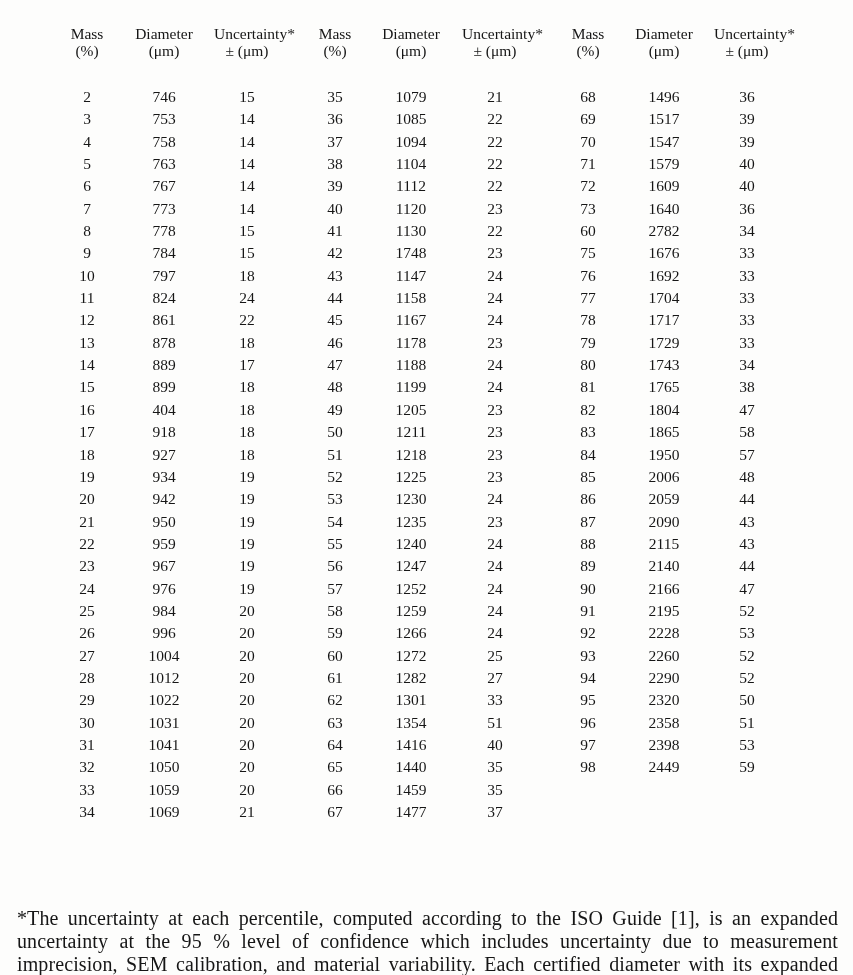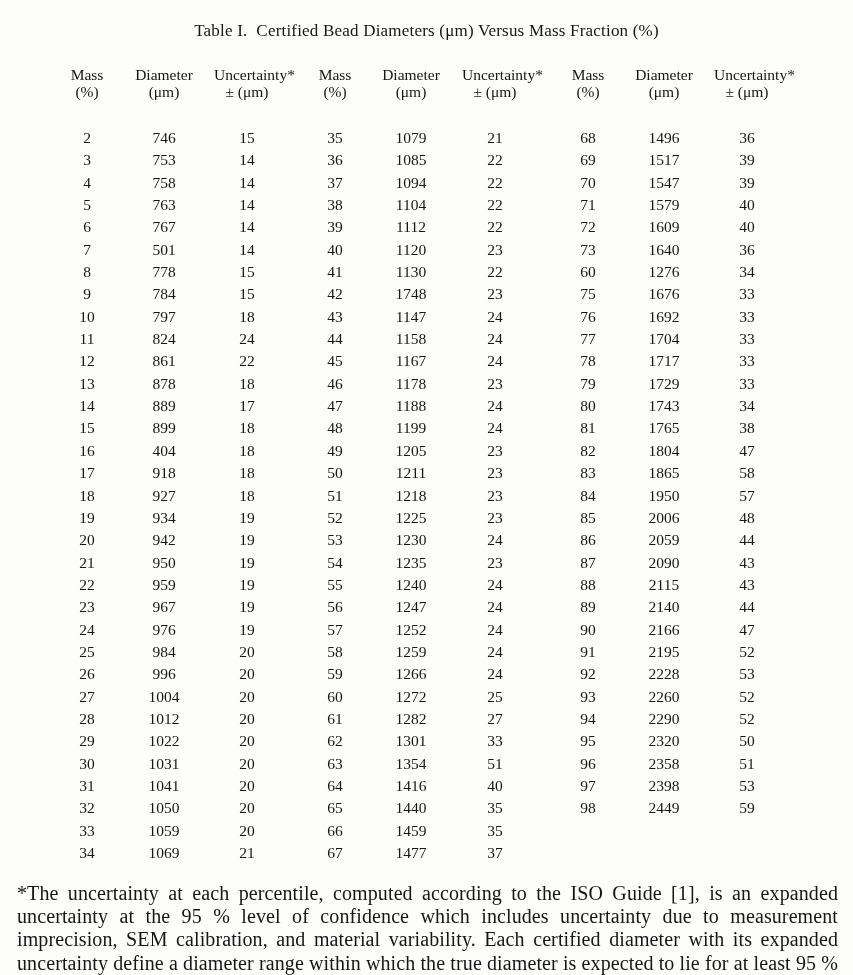--- a/index.html
+++ b/index.html
@@ -53,21 +53,20 @@
     line-height: 23.2px;
     text-align: justify;
     letter-spacing: 0.1px;
   }
 </style>
 </head>
 <body>
 
 <div class="page">
 
-  <div class="title">Table I.  Certified Bead Diameters (μm) Versus Mass Fraction (%)</div>
 
   <div class="table-area">
 
   <div class="group group-1">
     <div class="group-header">
       <div class="hcell">
         <div>Mass</div>
         <div>(%)</div>
       </div>
       <div class="hcell">
@@ -89,21 +88,21 @@
           <div class="cell">4</div>
           <div class="cell">758</div>
           <div class="cell">14</div>
           <div class="cell">5</div>
           <div class="cell">763</div>
           <div class="cell">14</div>
           <div class="cell">6</div>
           <div class="cell">767</div>
           <div class="cell">14</div>
           <div class="cell">7</div>
-          <div class="cell">501</div>
+          <div class="cell">773</div>
           <div class="cell">14</div>
           <div class="cell">8</div>
           <div class="cell">778</div>
           <div class="cell">15</div>
           <div class="cell">9</div>
           <div class="cell">784</div>
           <div class="cell">15</div>
           <div class="cell">10</div>
           <div class="cell">797</div>
           <div class="cell">18</div>
@@ -328,21 +327,21 @@
           <div class="cell">71</div>
           <div class="cell">1579</div>
           <div class="cell">40</div>
           <div class="cell">72</div>
           <div class="cell">1609</div>
           <div class="cell">40</div>
           <div class="cell">73</div>
           <div class="cell">1640</div>
           <div class="cell">36</div>
           <div class="cell">60</div>
-          <div class="cell">1276</div>
+          <div class="cell">2782</div>
           <div class="cell">34</div>
           <div class="cell">75</div>
           <div class="cell">1676</div>
           <div class="cell">33</div>
           <div class="cell">76</div>
           <div class="cell">1692</div>
           <div class="cell">33</div>
           <div class="cell">77</div>
           <div class="cell">1704</div>
           <div class="cell">33</div>

